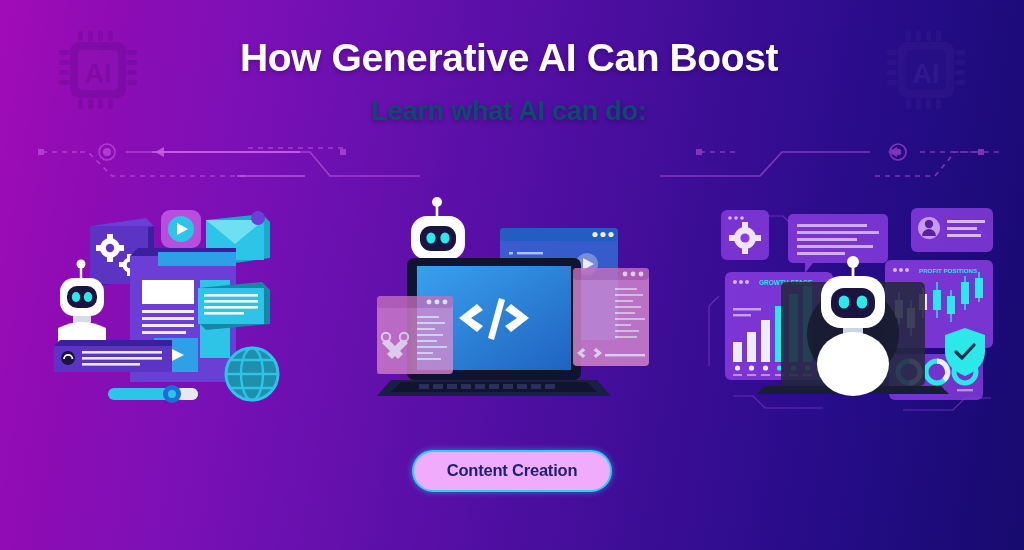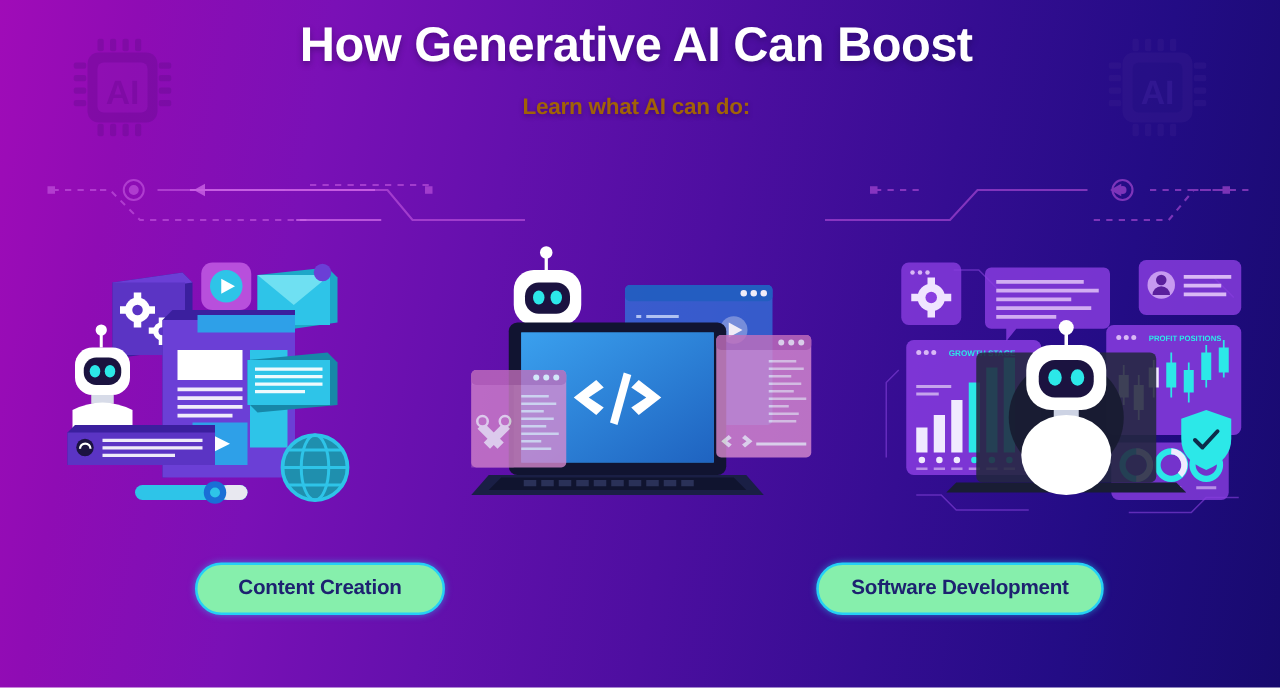--- a/index.html
+++ b/index.html
@@ -11,40 +11,40 @@
   }
 
   
   .chip { position:absolute; opacity:.30; }
   .chip svg { display:block; }
 
   
   .circuits { position:absolute; left:0; top:0; width:1024px; height:550px; pointer-events:none; }
 
   
-  .header { position:absolute; left:0; top:11px; width:1018px; text-align:center; z-index:5; }
+  .header { position:absolute; left:0; top:32px; width:1018px; text-align:center; z-index:5; }
   .title {
     color:#ffffff; font-weight:bold; font-size:39px; line-height:52px;
     letter-spacing:-.4px; text-shadow:0 2px 5px rgba(20,0,50,.35);
   }
   .subtitle {
-    margin-top:12px; color:#a16207; font-weight:bold; font-size:18px; letter-spacing:-.2px;
+    margin-top:12px; color:#0c4a6e; font-weight:bold; font-size:27px; letter-spacing:-.2px;
     text-shadow:0 2px 4px rgba(20,0,50,.35);
   }
 
   
   .panels { position:absolute; left:0; top:196px; width:1024px; height:250px; display:flex; z-index:4; }
   .panel { flex:1; position:relative; }
   .panel svg { position:absolute; left:50%; top:0; transform:translateX(-50%); display:block; }
 
   
   .buttons { position:absolute; left:0; top:450px; width:1024px; height:42px; display:flex; z-index:6; }
   .btn-wrap { flex:1; display:flex; justify-content:center; }
   .btn {
-    background:#86efac; border:2.5px solid #25d0f5; border-radius:22px;
+    background:#f0abfc; border:2.5px solid #25d0f5; border-radius:22px;
     color:#1d2270; font-size:16.5px; font-weight:bold; letter-spacing:-.2px;
     height:42px; line-height:37px; padding:0 26px; min-width:200px; text-align:center;
     box-shadow:0 0 6px rgba(37,208,245,.55); cursor:pointer; white-space:nowrap;
   }
 </style>
 </head>
 <body>
 
 <div class="chip" style="left:52px; top:24px;">
   <svg width="92" height="92" viewBox="0 0 92 92">
@@ -549,16 +549,13 @@
         <path d="M253 156 l6 6 12 -13" fill="none" stroke="#0d2b4a" stroke-width="3.2" stroke-linecap="round" stroke-linejoin="round"></path>
       </g>
     </svg>
   </div>
 </div>
 
 <div class="buttons">
   <div class="btn-wrap">
     <div class="btn">Content Creation</div>
   </div>
-  <div class="btn-wrap">
-    <div class="btn">Software Development</div>
-  </div>
 </div>
 
 </body></html>

